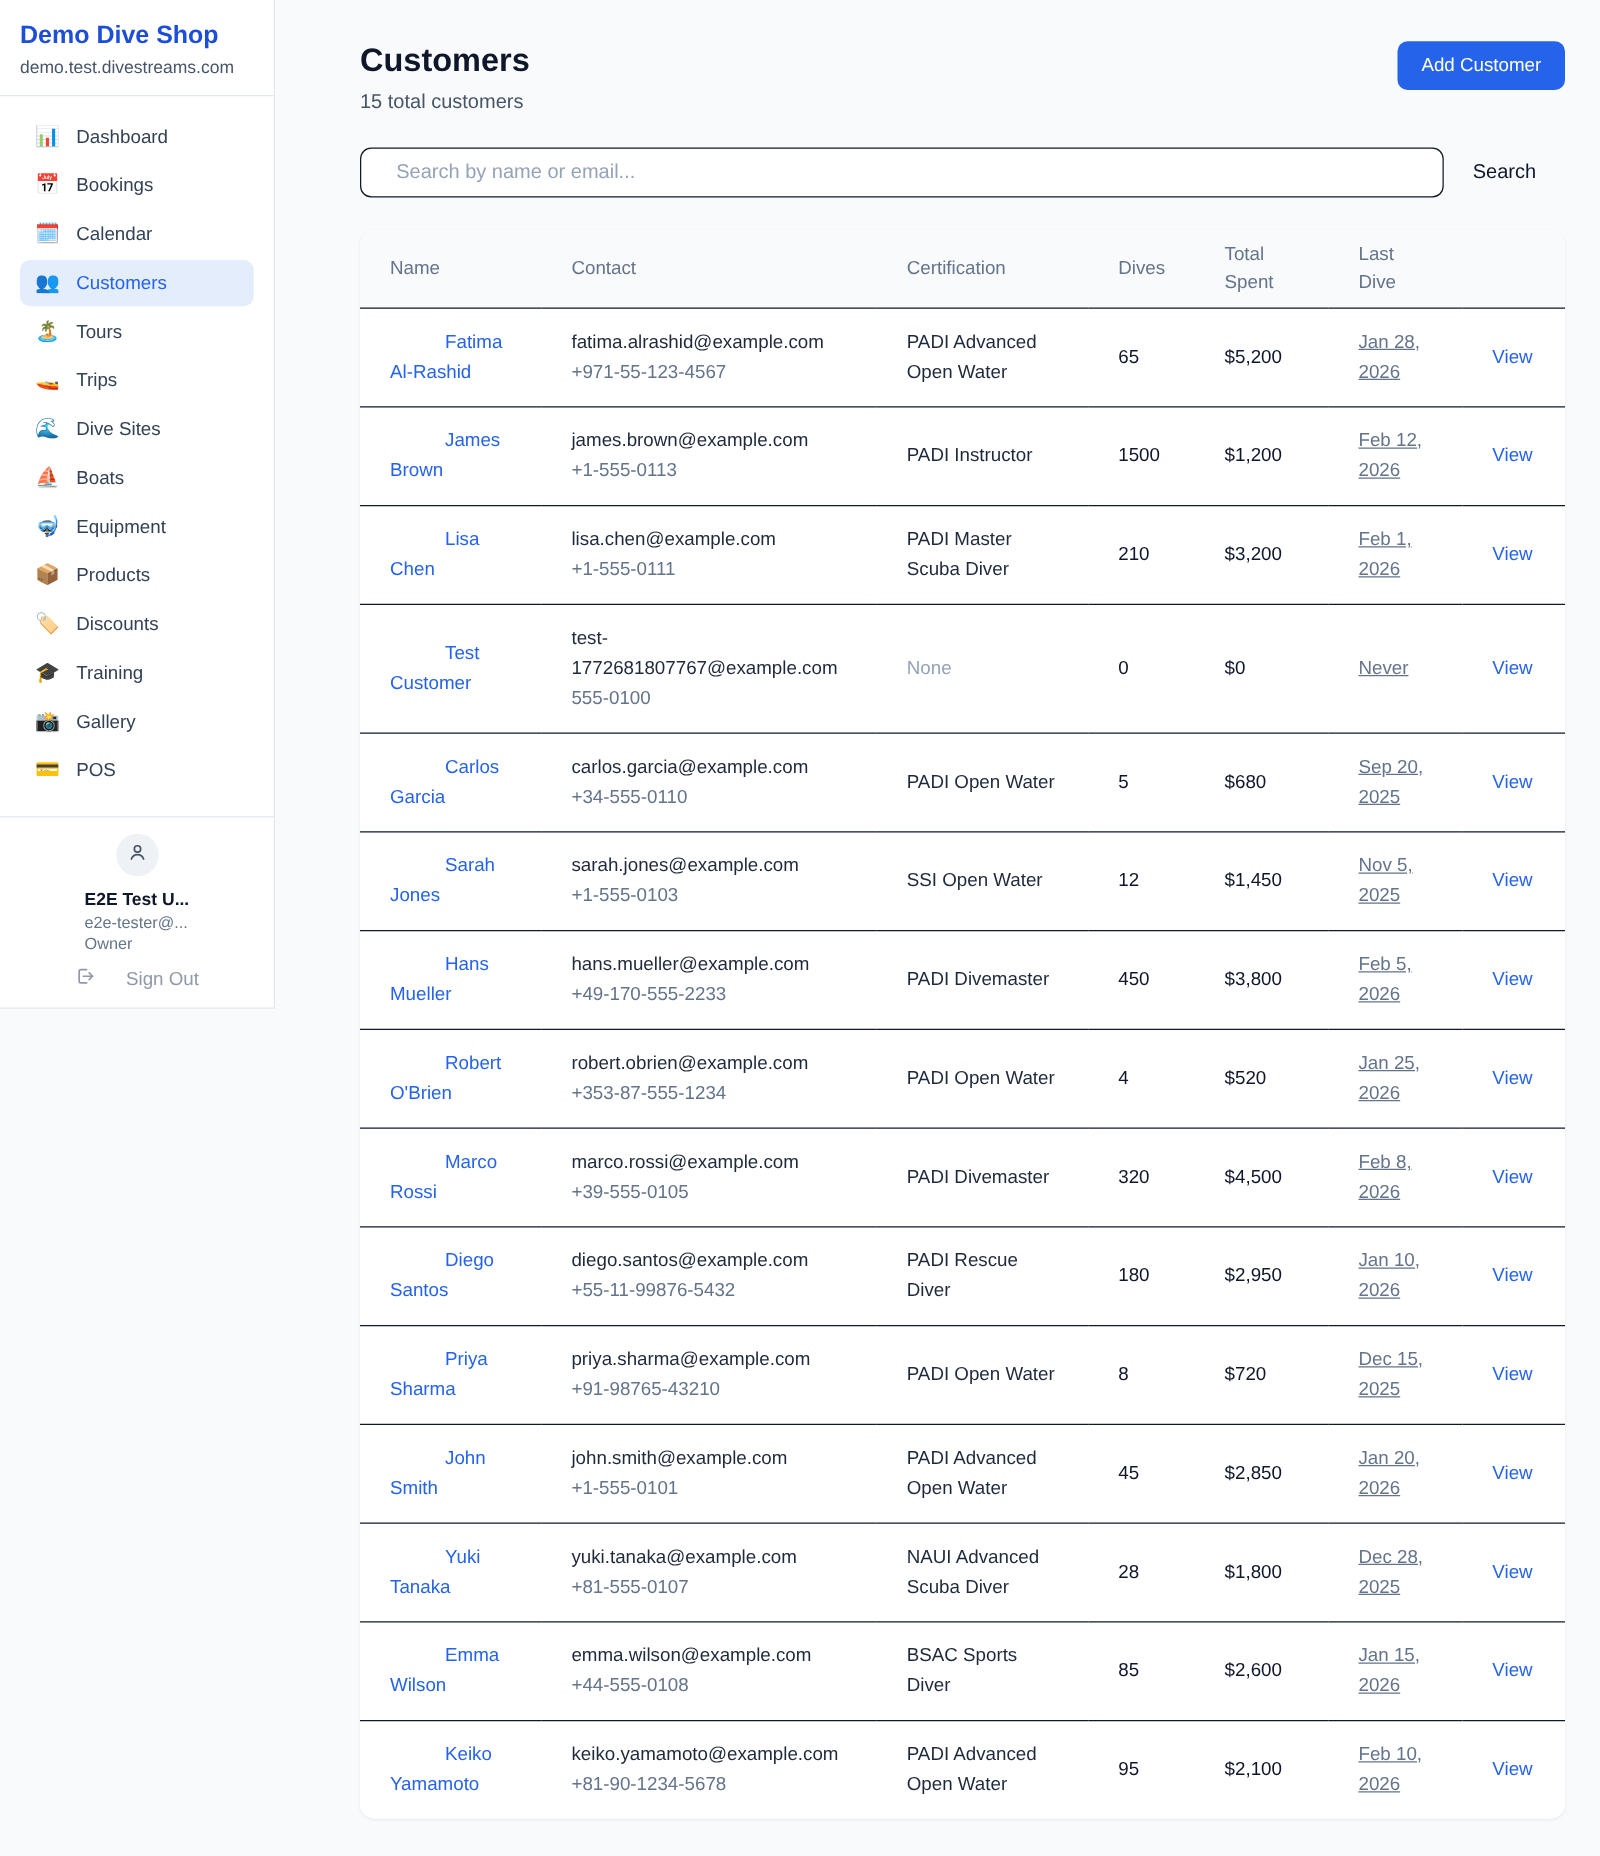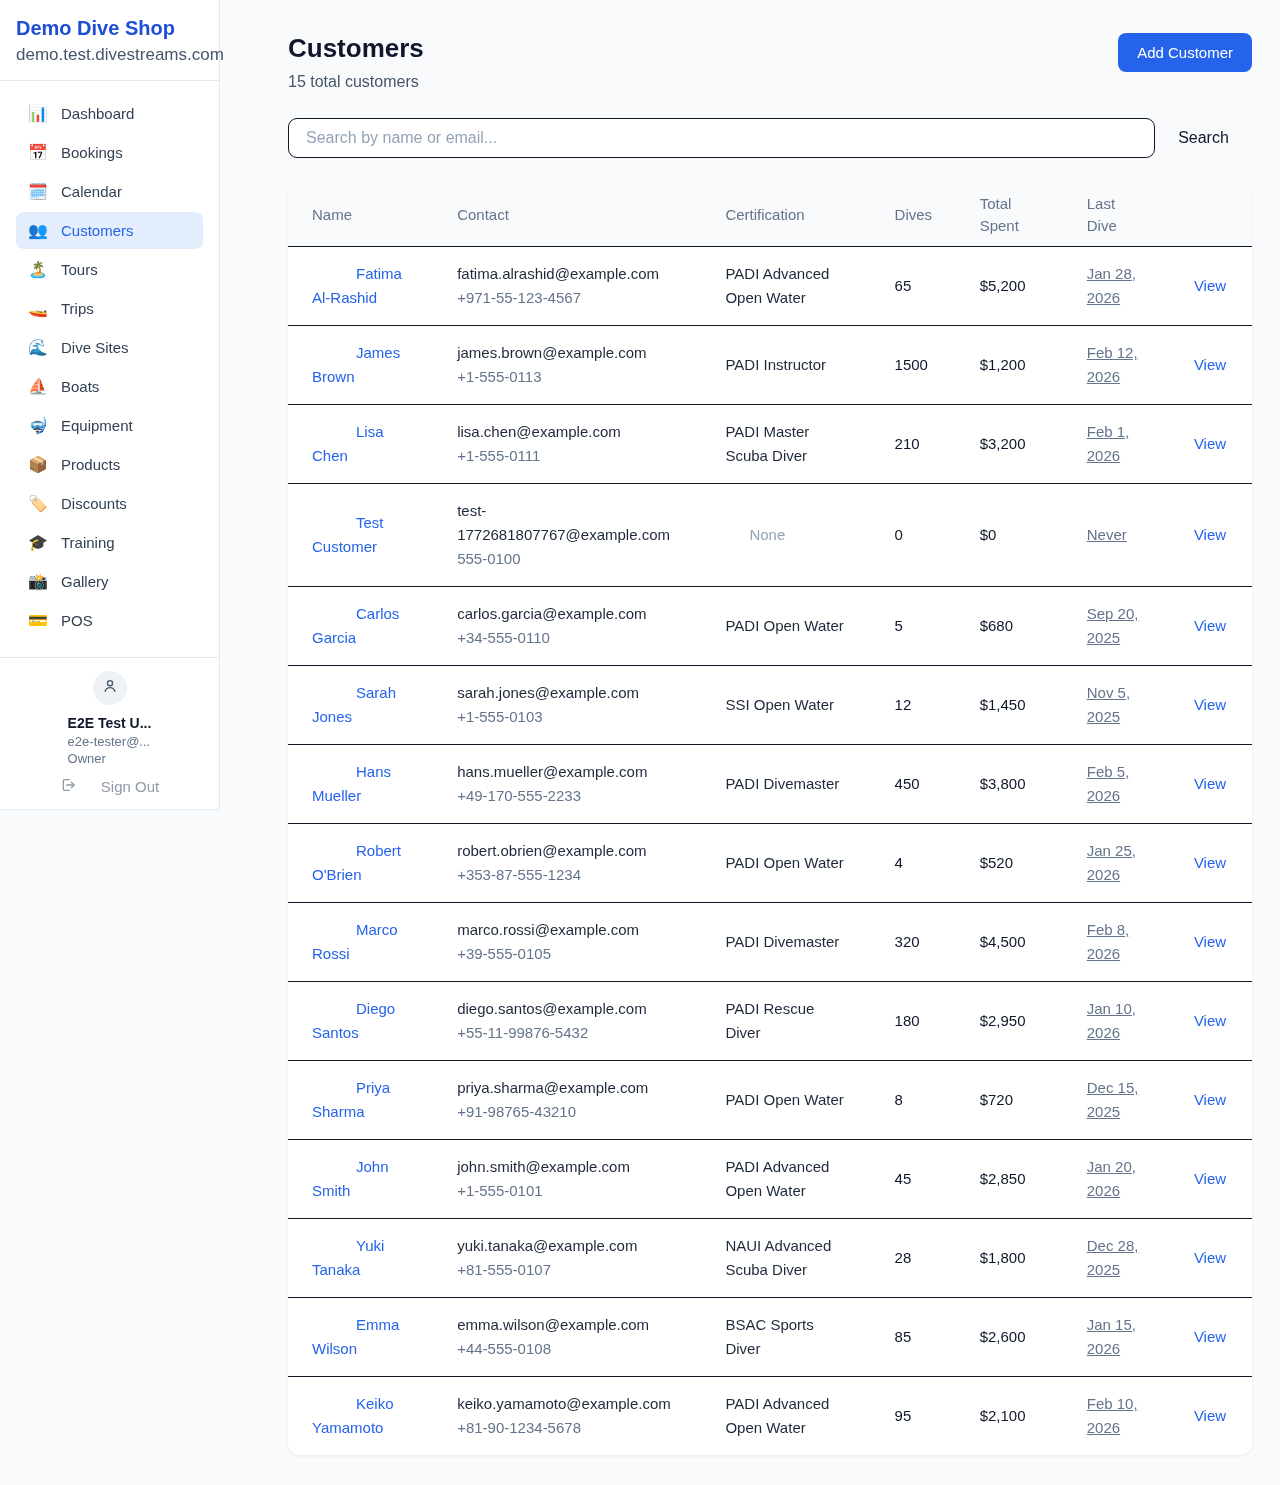--- a/index.html
+++ b/index.html
@@ -26,21 +26,21 @@
   }
   
   .sidebar{
     position:absolute;top:0;left:0;width:220px;
     background:#ffffff;
     border-right:1px solid var(--line);
     border-bottom:1px solid var(--line);
   }
   .brand-block{padding:17px 16px 15px 16px;border-bottom:1px solid var(--line);}
   .brand{font-size:20px;font-weight:700;color:var(--brand);margin-bottom:5px;cursor:pointer;}
-  .domain{font-size:17px;color:#475569;}
+  .domain{font-size:14px;color:#475569;}
   .nav{padding:14px 16px 10px 16px;}
   .nav-item{
     display:flex;align-items:center;gap:13px;
     padding:10px 12px;margin-bottom:2px;
     border-radius:8px;font-size:15px;color:#334155;
     text-decoration:none;cursor:pointer;
   }
   .nav-item.active{background:var(--active-bg);color:var(--accent);}
   .nav-icon{width:20px;font-size:16px;line-height:1;text-align:center;flex:0 0 auto;}
   .user-box{
@@ -65,21 +65,21 @@
   .page-head{display:flex;justify-content:space-between;align-items:flex-start;margin-bottom:27px;}
   .page-title{font-size:26px;font-weight:700;color:var(--ink);margin-bottom:9px;}
   .page-subtitle{font-size:16px;color:#475569;}
   .add-btn{
     background:var(--accent);color:#fff;border:none;border-radius:8px;
     padding:11px 19px;font-size:15px;font-weight:500;font-family:inherit;cursor:pointer;
   }
   .search-row{display:flex;align-items:center;margin-bottom:26px;}
   .search-input{
     flex:1;height:40px;border:1px solid var(--dark-line);border-radius:9px;
-    padding:0 17px;font-size:16px;font-family:inherit;color:var(--ink);background:#fff;outline:none;
+    padding:0 28px;font-size:16px;font-family:inherit;color:var(--ink);background:#fff;outline:none;
   }
   .search-input::placeholder{color:var(--faint);}
   .search-btn{
     width:97px;background:none;border:none;font-family:inherit;
     font-size:16px;color:var(--ink);cursor:pointer;text-align:center;
   }
   
   .table-card{
     background:#fff;border-radius:12px;overflow:hidden;
     box-shadow:0 1px 3px rgba(15,23,42,.07);
@@ -97,21 +97,21 @@
   }
   tbody tr:not(:first-child) td{border-top:1px solid var(--dark-line);}
   td.col-name{padding-right:39px;}
   th.col-name{padding-right:39px;}
   td.col-dives,th.col-dives{padding-right:8px;}
   td.col-last,th.col-last{padding-right:23px;}
   .name-link{color:var(--accent);font-weight:500;text-decoration:none;cursor:pointer;margin-left:44px;}
   .email{color:var(--ink-2);word-wrap:break-word;}
   .phone{color:var(--muted);}
   td.col-cert{color:var(--ink-2);}
-  td.col-cert .none{color:var(--faint);margin-left:24px;}
+  td.col-cert .none{color:var(--faint);}
   td.col-last{color:var(--muted);text-decoration:underline;}
   .view-link{color:var(--accent);text-decoration:none;cursor:pointer;}
 </style>
 </head>
 <body>
 
 <aside class="sidebar">
   <div class="brand-block">
     <div class="brand">Demo Dive Shop</div>
     <div class="domain">demo.test.divestreams.com</div>

